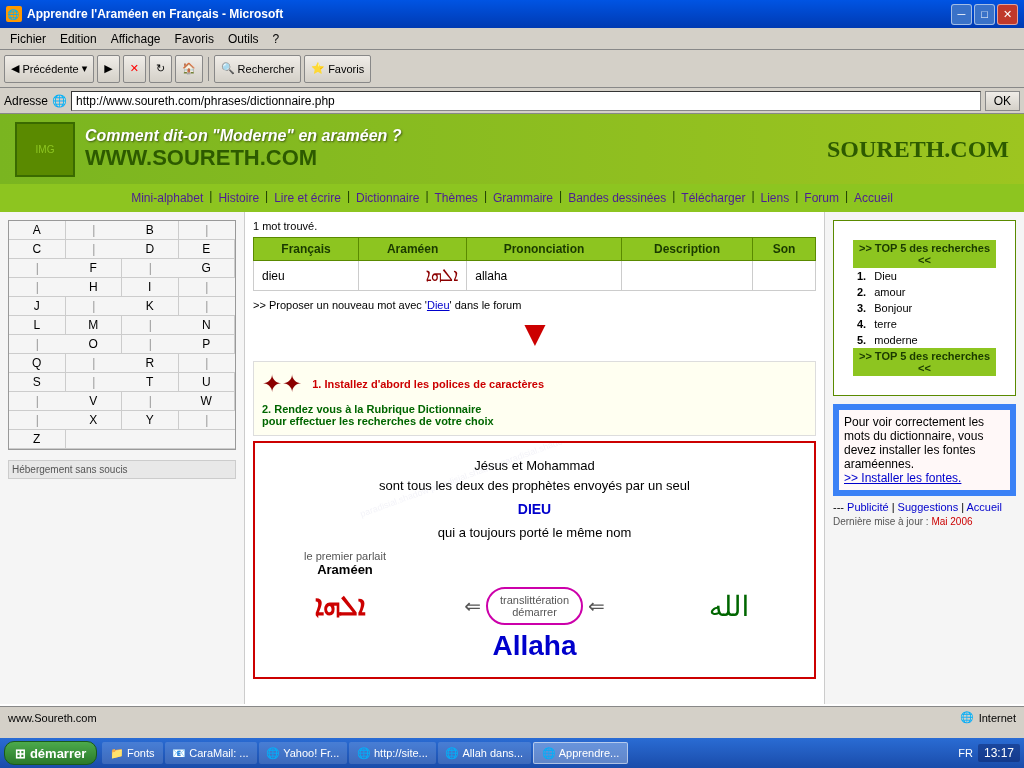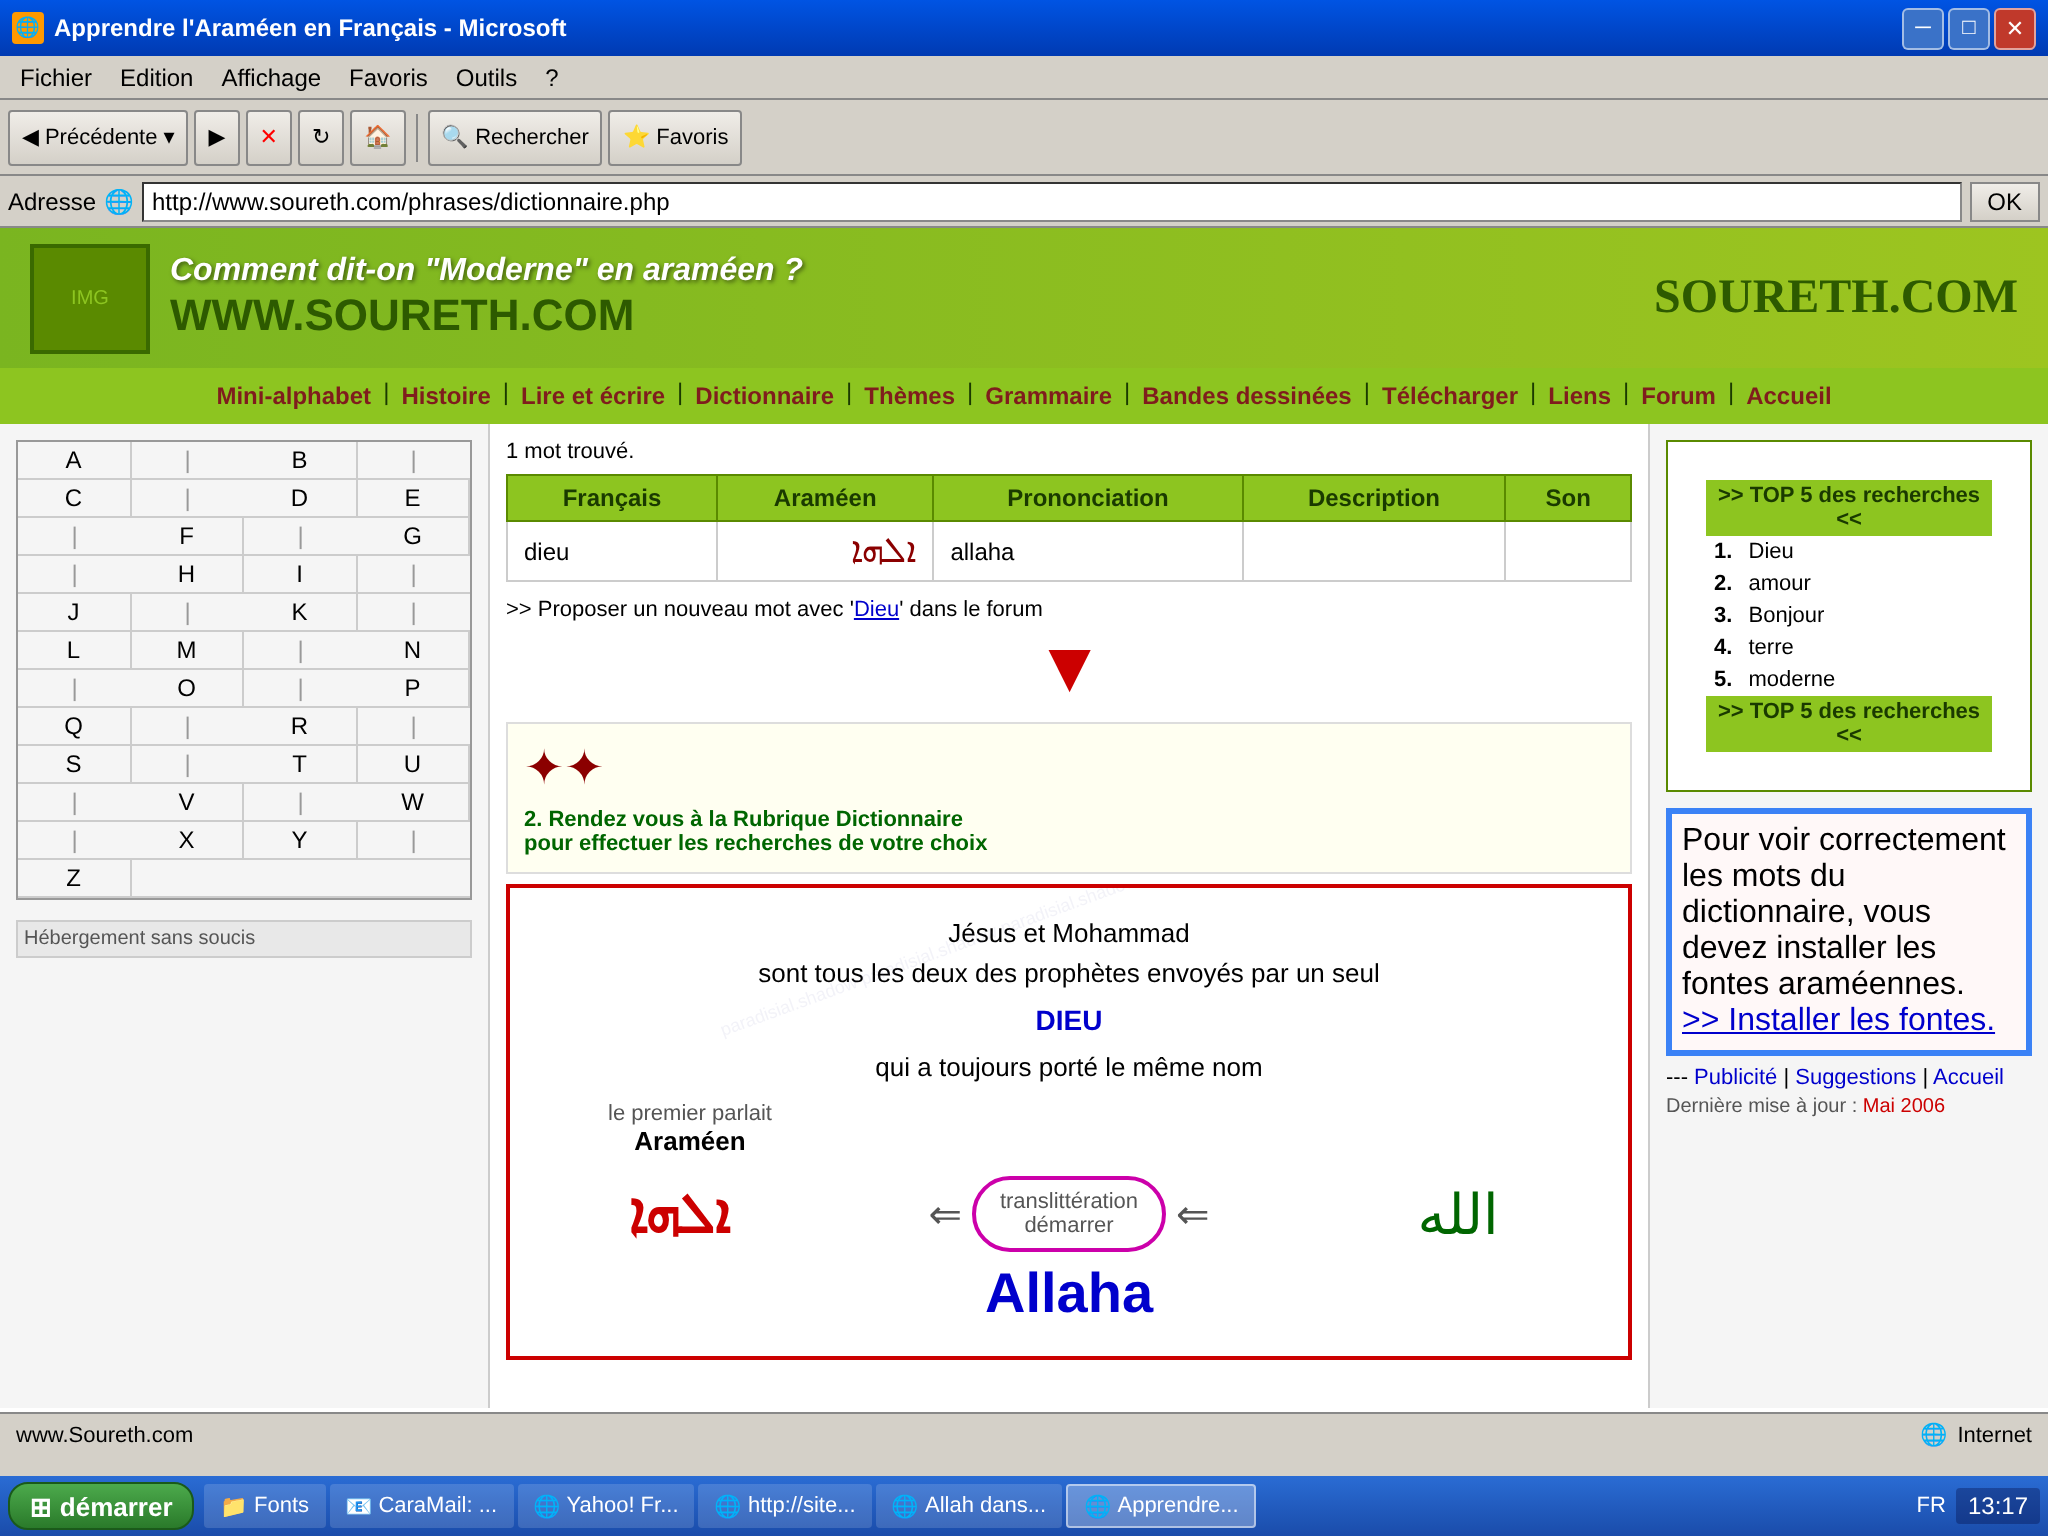--- a/index.html
+++ b/index.html
@@ -89,21 +89,21 @@
 
     
     .site-nav {
       background: #8dc520;
       padding: 5px 10px;
       display: flex;
       gap: 0;
       justify-content: center;
       font-size: 12px;
     }
-    .site-nav a { color: #7f1d1d; text-decoration: none; padding: 2px 6px; font-weight: bold; }
+    .site-nav a { color: #4c1d95; text-decoration: none; padding: 2px 6px; }
     .site-nav span { color: #1a3a00; }
 
     
     .site-main { display: flex; gap: 0; height: calc(100% - 70px - 30px); }
 
     
     .left-sidebar {
       width: 245px;
       padding: 8px;
       background: #f5f5f5;
@@ -170,21 +170,21 @@
       background: #f5f5f5;
       border-left: 1px solid #ccc;
       flex-shrink: 0;
       font-size: 11px;
     }
     .top5-box { border: 1px solid #5a8a00; background: white; padding: 19px; margin-bottom: 8px; }
     .top5-title { background: #8dc520; color: #1a3a00; font-weight: bold; font-size: 11px; text-align: center; padding: 2px; }
     .top5-item { padding: 2px 4px; }
     .top5-num { font-weight: bold; margin-right: 5px; }
 
-    .install-box { border: 3px solid #3b82f6; background: #fff8f8; padding: 5px; font-size: 16px; }
+    .install-box { border: 6px solid #3b82f6; background: #fff8f8; padding: 5px; font-size: 12px; }
     .install-link { color: #0000cc; text-decoration: underline; cursor: pointer; }
     .pub-link { color: #0000cc; cursor: pointer; }
     .last-update { font-size: 10px; color: #555; margin-top: 3px; }
     .update-date { color: #cc0000; }
     .inst-red { color: #cc0000; font-weight: bold; }
     .inst-green { color: #006600; font-weight: bold; }
 
     
     .status-bar {
       background: #d4d0c8;
@@ -423,20 +423,21 @@
         </div>
 
         <div style="text-align:center;margin:0;">
           <span style="color:#cc0000;font-size:36px;display:inline-block;transform:rotate(180deg);">▲</span>
         </div>
 
         <div style="background:rgba(255,255,240,0.95);border:1px solid #ddd;padding:8px;font-size:11px;margin:3px 0;">
           <div style="display:flex;align-items:center;gap:10px;">
             <div style="color:#8b0000;font-size:24px;">✦✦</div>
             <div>
+              <p class="inst-red">1. Installez d'abord les polices de caractères</p>
             </div>
           </div>
           <div style="margin-top:5px;">
             <p class="inst-green">2. Rendez vous à la Rubrique Dictionnaire</p>
             <p class="inst-green">pour effectuer les recherches de votre choix</p>
           </div>
         </div>
 
         <div class="info-overlay">
 

